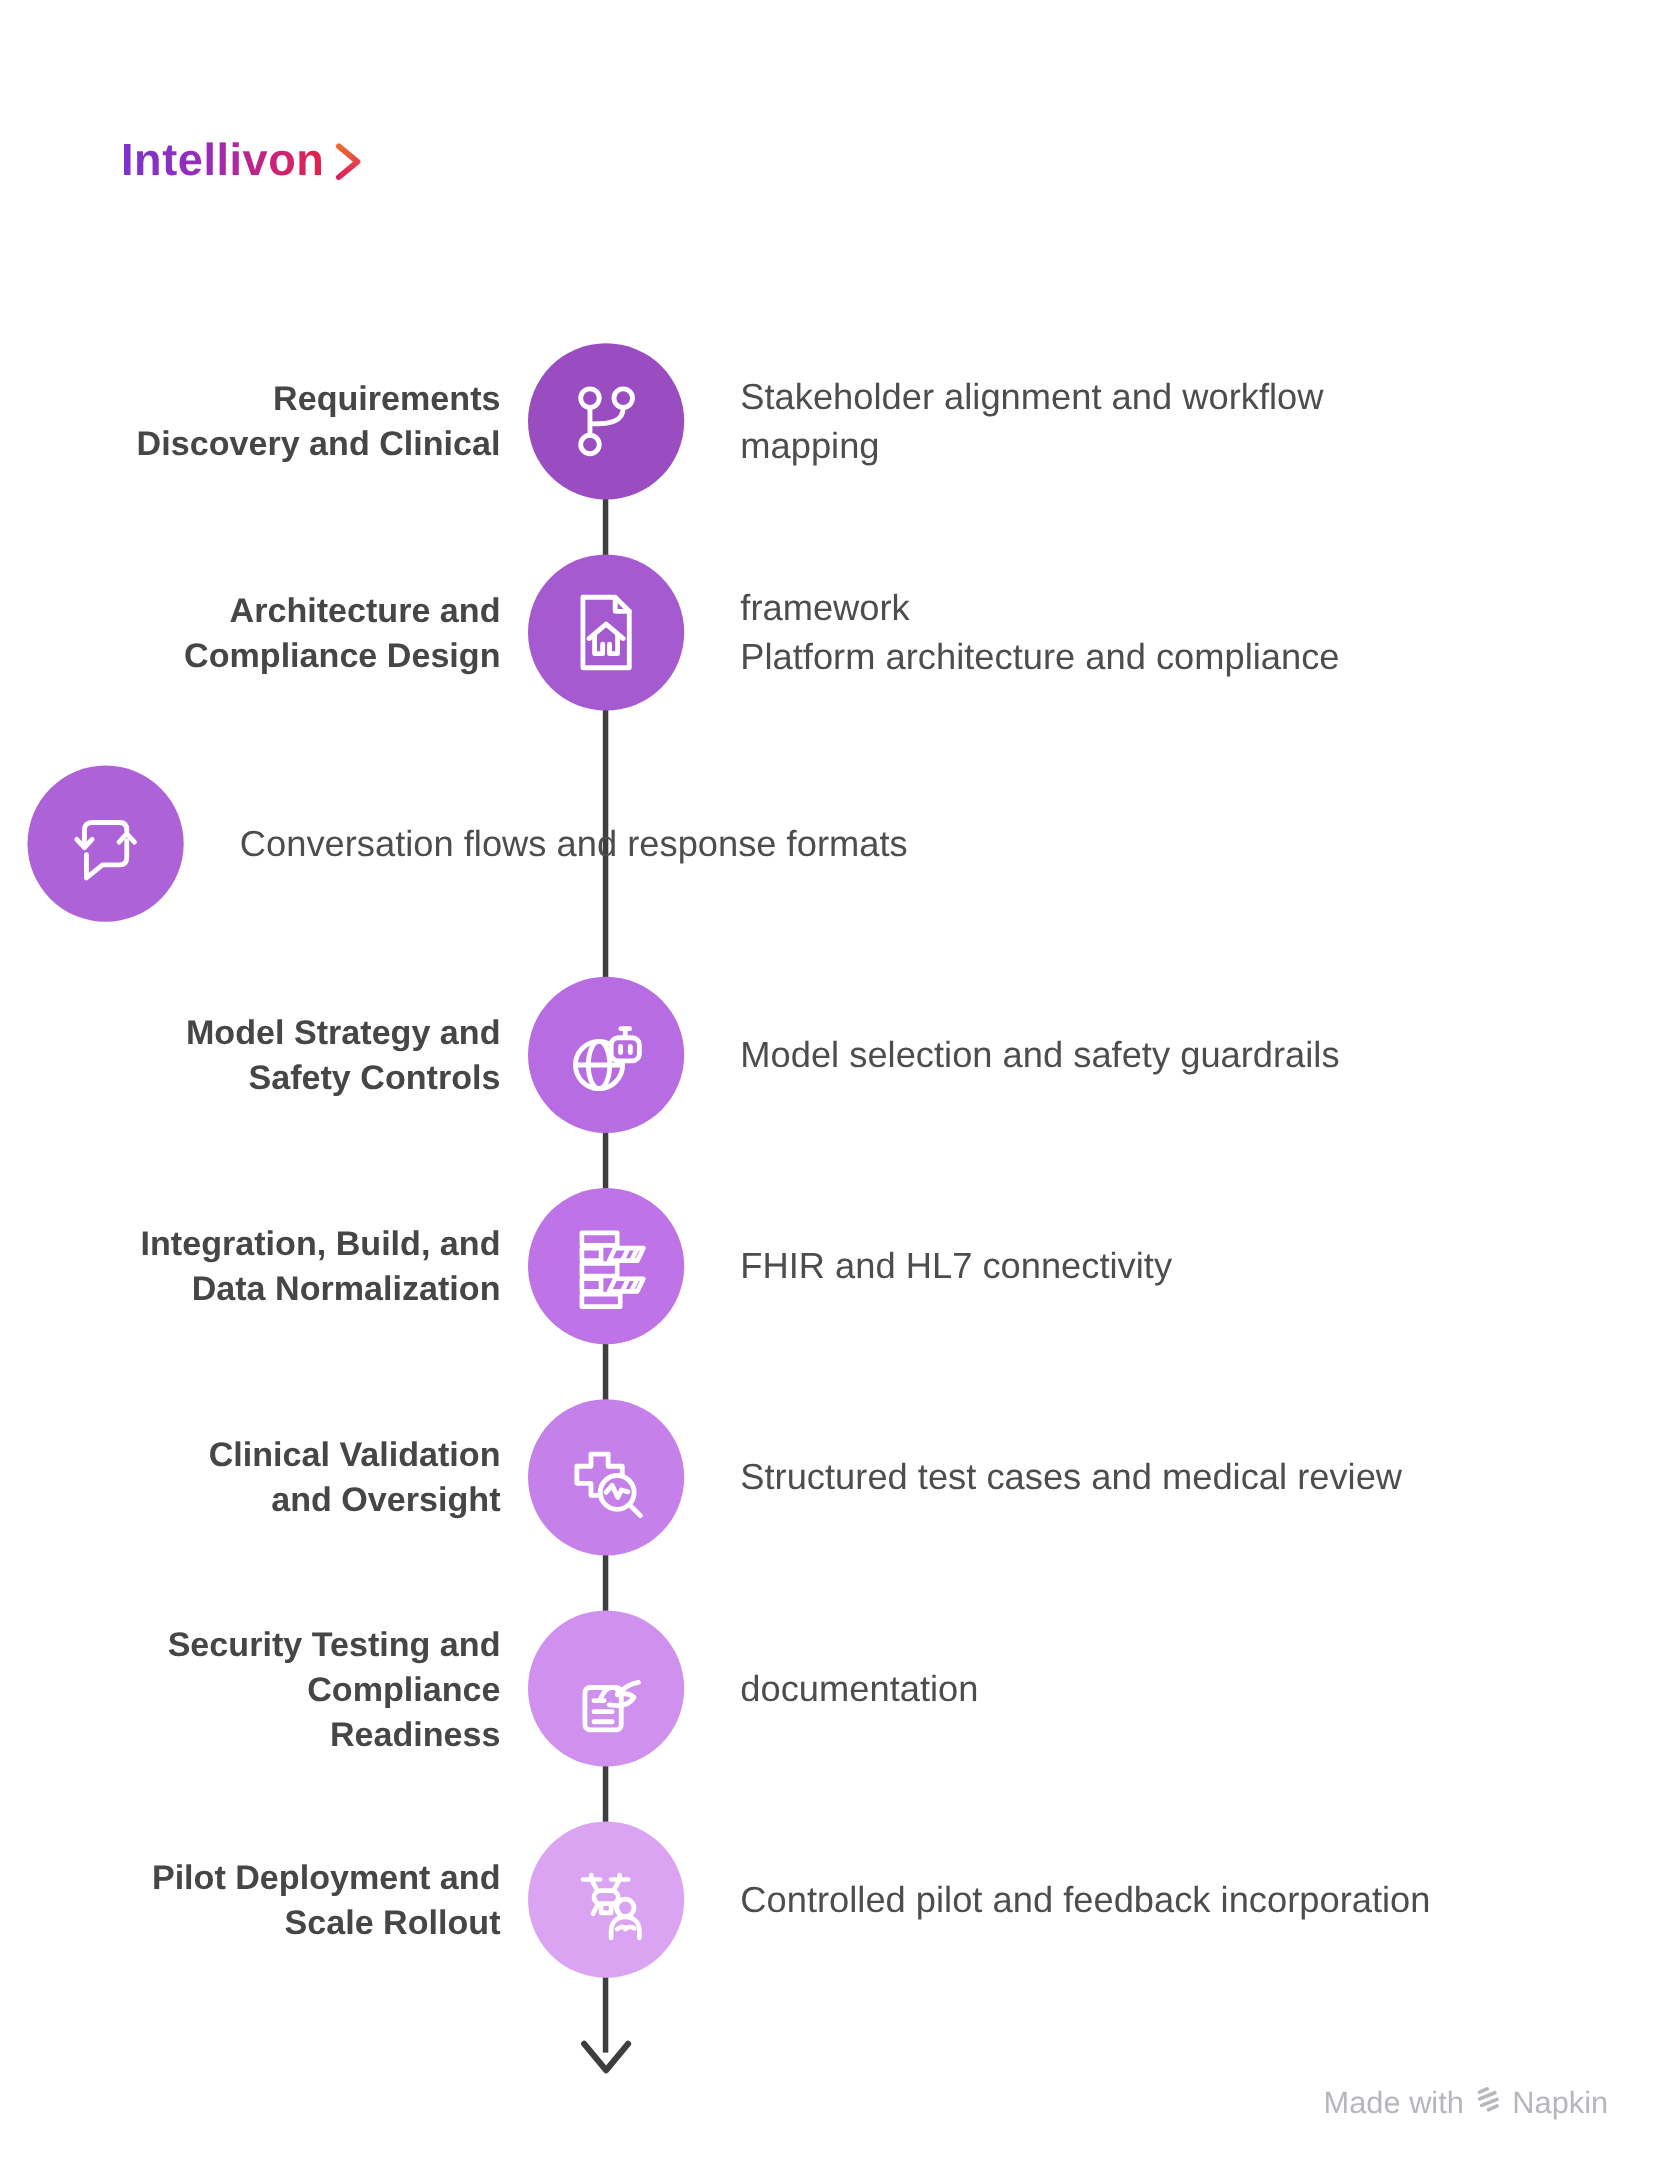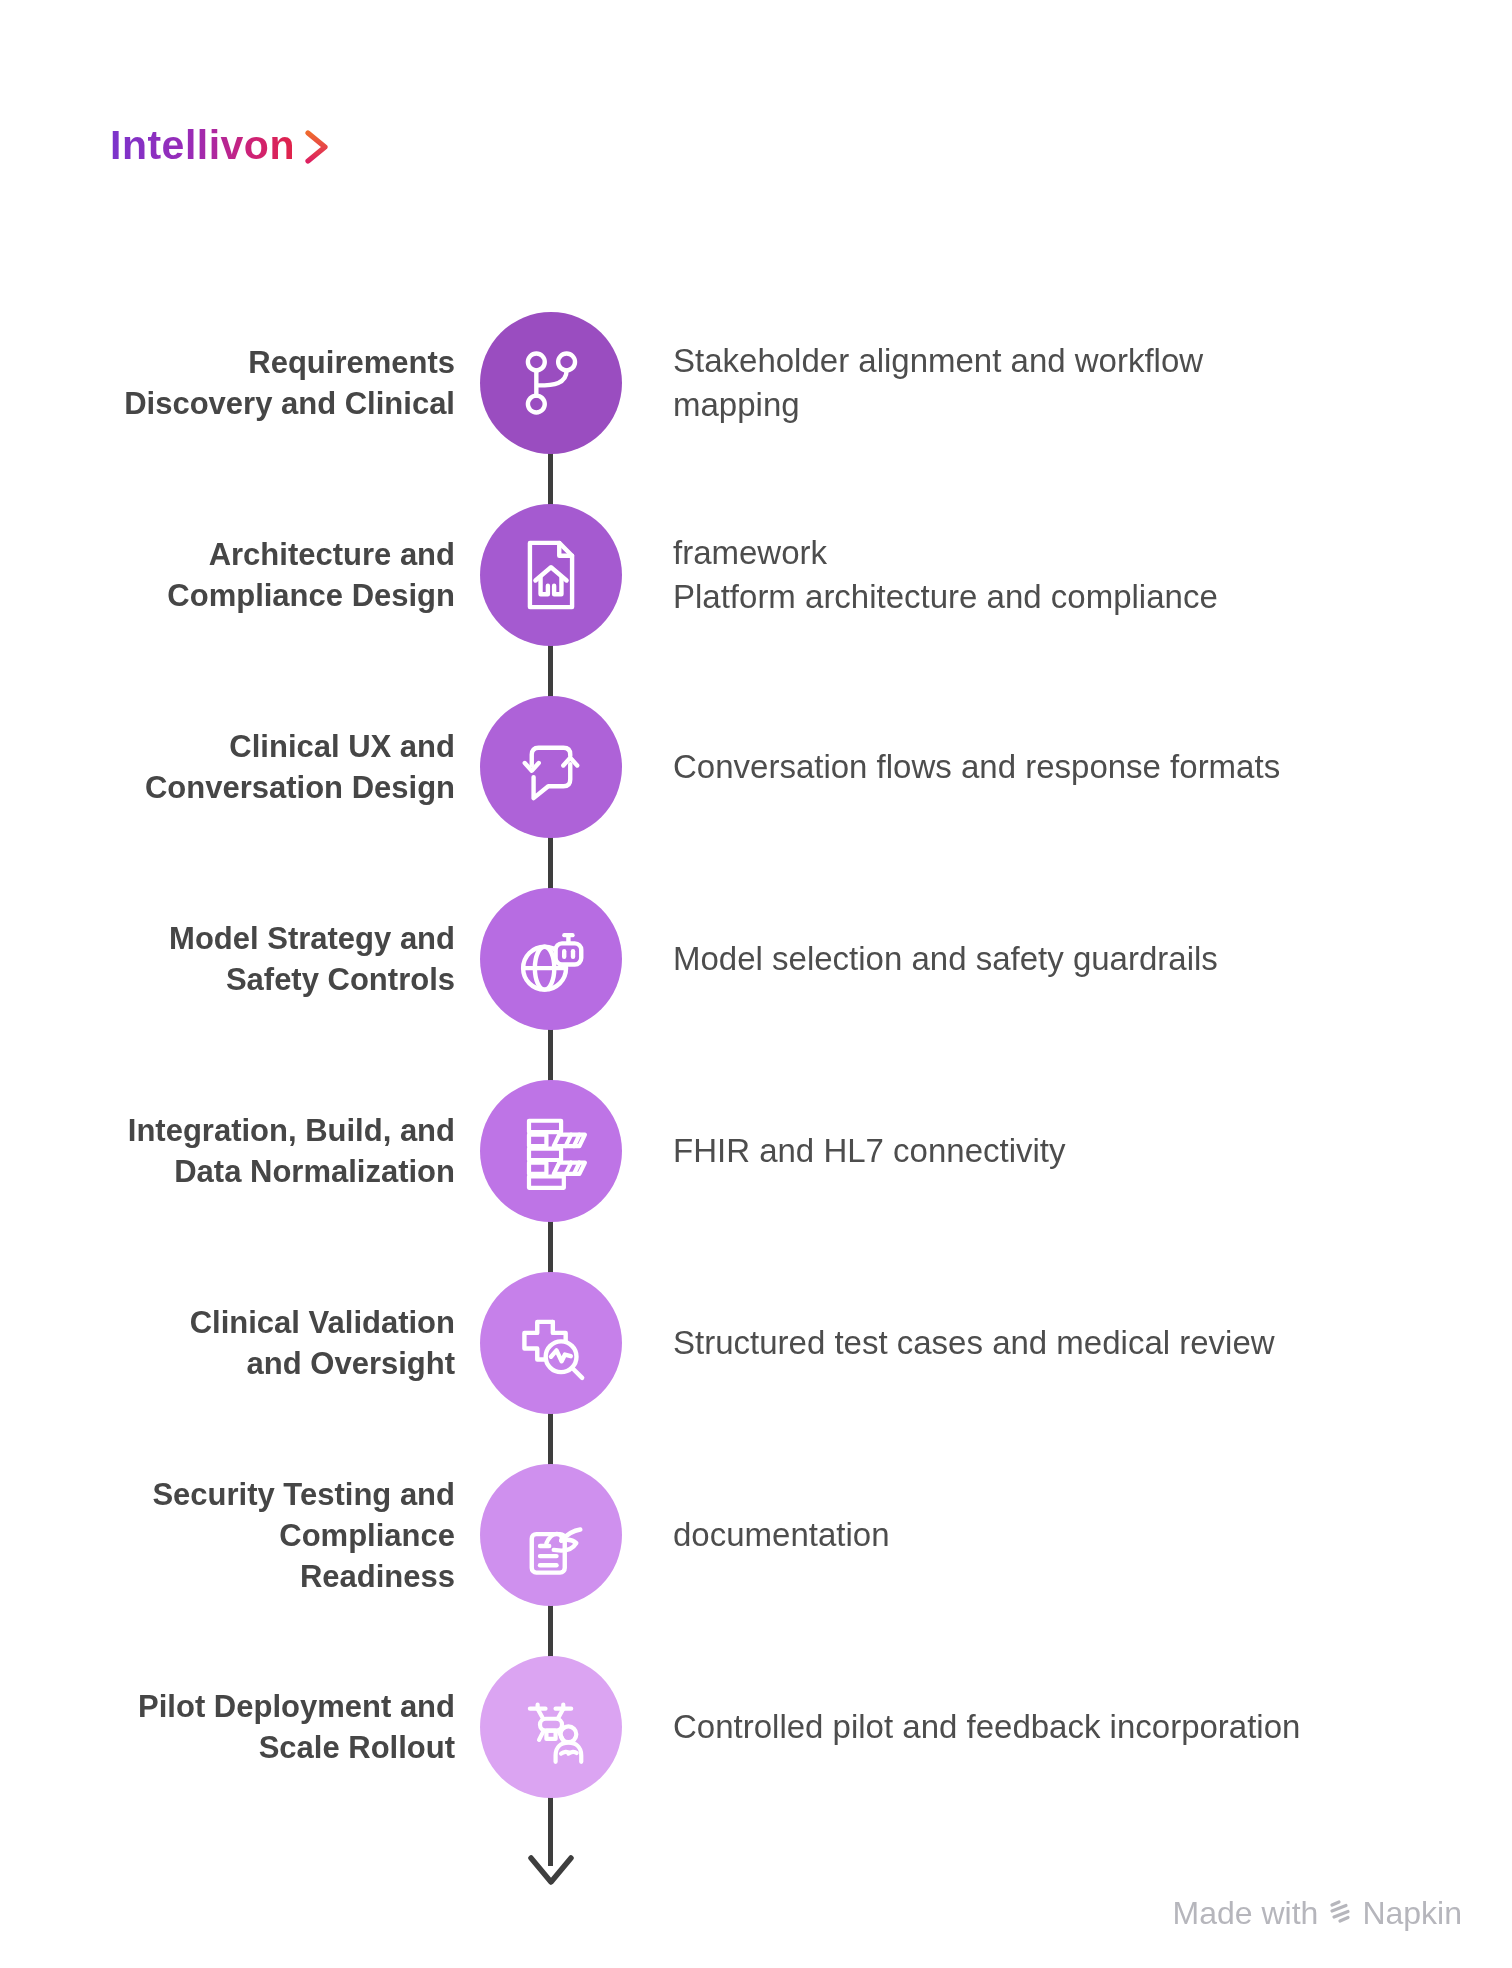--- a/index.html
+++ b/index.html
@@ -40,21 +40,21 @@
     position: relative; z-index: 2;
   }
   .circle svg { width: 88px; height: 88px; }
   .desc { flex: 1; padding-left: 26px; color: #4d4d4d; font-size: 33px; line-height: 44px; font-weight: 400; }
   .desc-line { display: block; white-space: nowrap; }
 
   
   .footer {
     position: absolute; right: 50px; top: 1895px;
     display: flex; align-items: center; gap: 9px;
-    color: #b6b6bc; font-size: 32px; font-weight: 400;
+    color: #b6b6bc; font-size: 28px; font-weight: 400;
   }
 </style>
 </head>
 <body>
 
 <div class="page">
 
   <div class="logo">
     <span class="logo-text">Intellivon</span>
     <span class="logo-chevron">
@@ -117,24 +117,20 @@
           </svg>
         </div>
       </div>
       <div class="desc">
         <span class="desc-line">framework</span>
         <span class="desc-line">Platform architecture and compliance</span>
       </div>
     </div>
 
     <div class="row">
-      <div class="label">
-        <span class="lbl-line">Clinical UX and</span>
-        <span class="lbl-line">Conversation Design</span>
-      </div>
       <div class="circle-col">
         <div class="circle" style="background: rgb(174, 98, 216); color: rgb(174, 98, 216);">
           <svg viewBox="0 0 48 48" fill="none" stroke="#ffffff" stroke-width="2.4" stroke-linecap="round" stroke-linejoin="round">
             <path d="M13.5 23 V17.2 Q13.5 13.5 17.2 13.5 H30.8 Q34.5 13.5 34.5 17.2 V17.8"></path>
             <polyline points="9.7,21.8 13.5,26 17.3,21.8"></polyline>
             <polyline points="30.7,23.2 34.5,19 38.3,23.2"></polyline>
             <path d="M34.5 22.5 V30.8 Q34.5 34.5 30.8 34.5 H22.5 L14.5 41 V29.5"></path>
           </svg>
         </div>
       </div>

